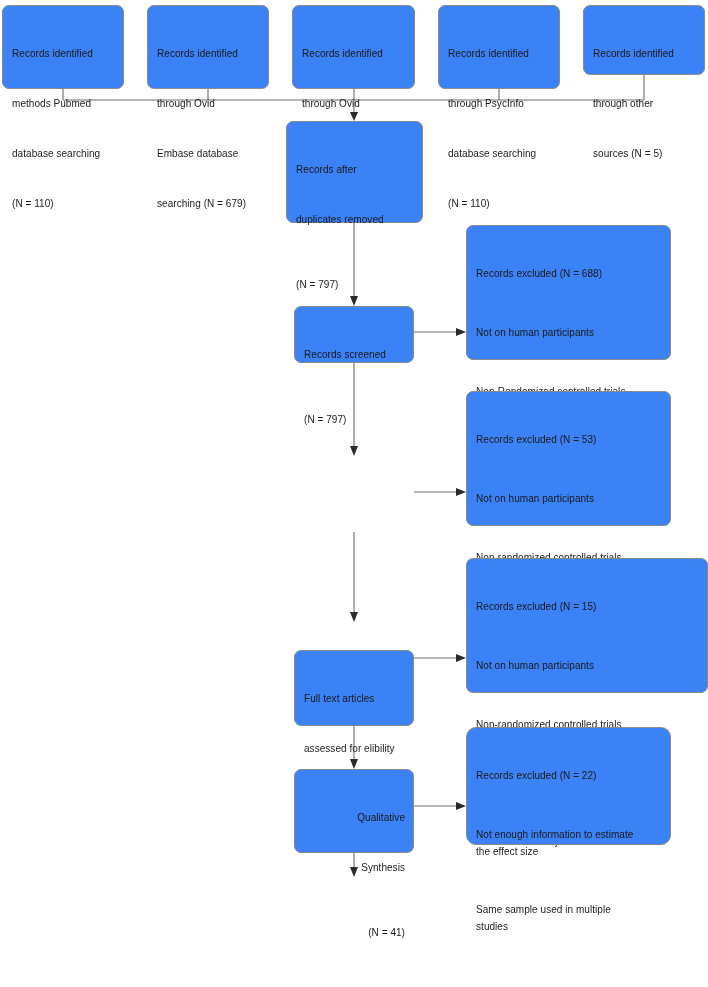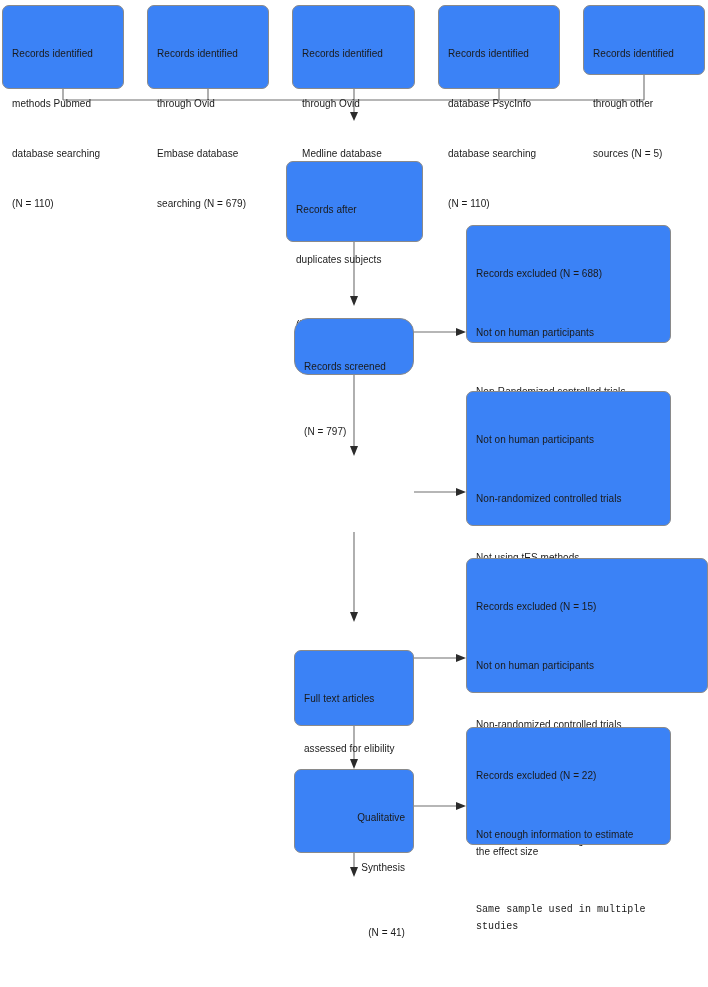--- a/index.html
+++ b/index.html
@@ -32,21 +32,20 @@
     margin: 0;
   }
   .node p.gap {
     margin-top: 15px;
   }
   .exclusion p {
     margin: 0 0 9px 0;
   }
   .exclusion p:last-child {
     margin-bottom: 0;
-    font-family: Liberation Mono, monospace;
   }
   svg.connectors {
     position: absolute;
     left: 0;
     top: 0;
     width: 708px;
     height: 987px;
     pointer-events: none;
   }
   svg.connectors line,
@@ -121,80 +120,81 @@
 
   <div class="node" style="left:292px; top:5px; width:123px; height:84px;">
     <p>Records identified</p>
     <p>through Ovid</p>
     <p>Medline database</p>
     <p>searching (N = 130)</p>
   </div>
 
   <div class="node" style="left:438px; top:5px; width:122px; height:84px;">
     <p>Records identified</p>
-    <p>database PsycInfo</p>
+    <p>through PsycInfo</p>
     <p>database searching</p>
     <p>(N = 110)</p>
   </div>
 
   <div class="node" style="left:583px; top:5px; width:122px; height:70px;">
     <p>Records identified</p>
     <p>through other</p>
     <p>sources (N = 5)</p>
   </div>
 
-  <div class="node" style="left:286px; top:121px; width:137px; height:81px;margin-top:40px;">
+  <div class="node" style="left:286px; top:121px; width:137px; height:102px;">
     <p>Records after</p>
-    <p>duplicates subjects</p>
+    <p>duplicates removed</p>
     <p class="gap">(N = 797)</p>
   </div>
 
-  <div class="node" style="left:294px; top:318px; width:120px; height:57px;border-radius:14px;">
+  <div class="node" style="left:294px; top:306px; width:120px; height:57px;">
     <p>Records screened</p>
     <p class="gap">(N = 797)</p>
   </div>
 
 
   <div class="node" style="left:294px; top:622px; width:120px; height:76px;margin-top:28px;">
     <p>Full text articles</p>
     <p>assessed for elibility</p>
     <p class="gap">(N = 56)</p>
   </div>
 
   <div class="node" style="left:294px; top:769px; width:120px; height:84px;text-align:right;">
     <p>Qualitative</p>
     <p>Synthesis</p>
     <p class="gap">(N = 41)</p>
   </div>
 
 
-  <div class="node exclusion" style="left:466px; top:225px; width:205px; height:118px;">
+  <div class="node exclusion" style="left:466px; top:225px; width:205px; height:135px;">
     <p>Records excluded (N = 688)</p>
     <p>Not on human participants</p>
     <p>Non-Randomized controlled trials</p>
     <p>Not using tES methods</p>
     <p>Not on stroke subjects</p>
   </div>
 
   <div class="node exclusion" style="left:466px; top:391px; width:205px; height:135px;">
+    <p>Records excluded (N = 53)</p>
     <p>Not on human participants</p>
     <p>Non-randomized controlled trials</p>
     <p>Not using tES methods</p>
     <p>Not on stroke subjects</p>
   </div>
 
   <div class="node exclusion" style="left:466px; top:558px; width:242px; height:135px;">
     <p>Records excluded (N = 15)</p>
     <p>Not on human participants</p>
     <p>Non-randomized controlled trials</p>
     <p>Not using tES methods</p>
     <p>Not on stroke subjects</p>
   </div>
 
-  <div class="node exclusion" style="left:466px; top:727px; width:205px; height:118px;">
+  <div class="node exclusion" style="left:466px; top:727px; width:205px; height:118px;border-radius:10px;">
     <p>Records excluded (N = 22)</p>
     <p>Not enough information to estimate
 the effect size</p>
     <p>Same sample used in multiple
 studies</p>
   </div>
 
 </div>
 
 </body></html>

